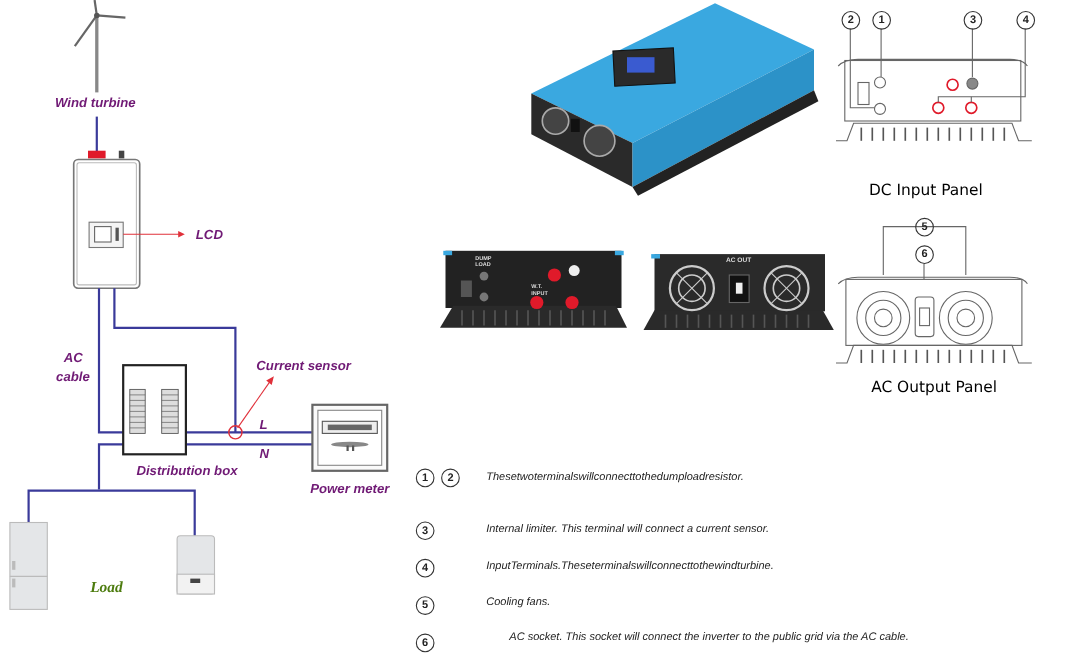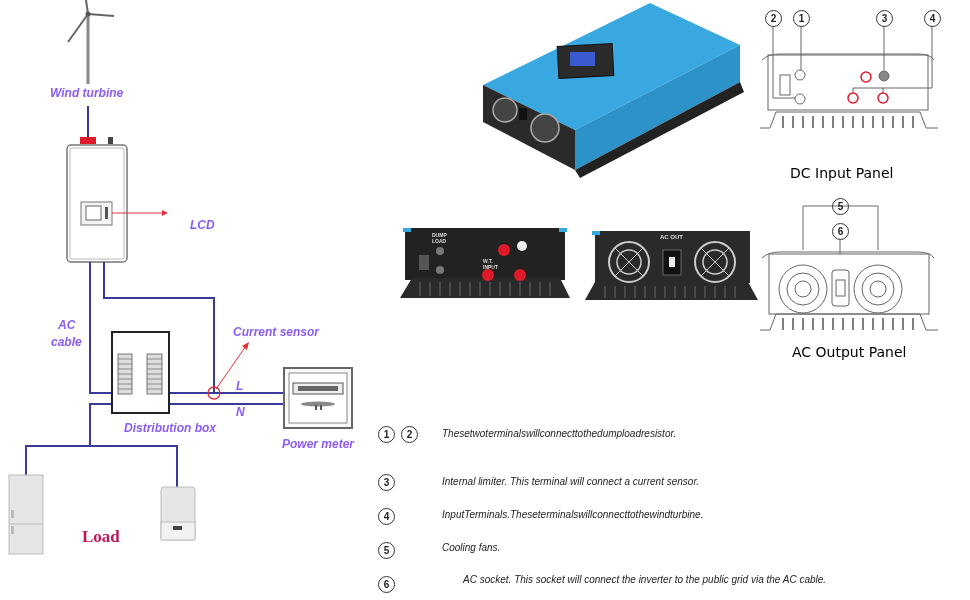--- a/index.html
+++ b/index.html
@@ -1,23 +1,23 @@
 <!DOCTYPE html>
 <html><head>
 <meta charset="utf-8">
 <style>
   html,body{margin:0;padding:0;background:#fff;}
   body{width:970px;height:600px;position:relative;overflow:hidden;font-family:"Liberation Sans",sans-serif;}
   .abs{position:absolute;}
-  .lbl{position:absolute;font-family:"Liberation Sans",sans-serif;font-weight:bold;font-style:italic;color:#8b5cf6;font-size:12px;white-space:nowrap;}
+  .lbl{position:absolute;font-family:"Liberation Sans",sans-serif;font-weight:bold;font-style:italic;color:#701a75;font-size:12px;white-space:nowrap;}
   .panel-cap{position:absolute;font-family:"DejaVu Sans",sans-serif;font-size:14px;color:#000000;white-space:nowrap;}
   .legend-row{position:absolute;left:378px;height:20px;display:flex;align-items:center;}
   .num{display:inline-block;width:15px;height:15px;border:1px solid #333;border-radius:50%;font-size:10px;line-height:15px;text-align:center;font-weight:bold;color:#222;margin-right:6px;font-family:"Liberation Sans",sans-serif;}
   .legend-text{position:absolute;left:442px;font-size:10px;color:#222;white-space:nowrap;font-family:"Liberation Sans",sans-serif;font-style:italic;}
-  .load-lbl{position:absolute;font-family:"Liberation Serif",serif;font-weight:bold;font-size:17px;color:#be185d;}
+  .load-lbl{position:absolute;font-family:"Liberation Serif",serif;font-weight:bold;font-size:14px;color:#4d7c0f;font-style:italic;}
   svg{position:absolute;left:0;top:0;}
 </style>
 </head>
 <body>
 
 <svg width="970" height="600">
 
   <g>
     <line x1="88" y1="14" x2="88" y2="84" stroke="#888" stroke-width="3"></line>
     <line x1="88" y1="14" x2="68" y2="42" stroke="#666" stroke-width="2"></line>
@@ -235,21 +235,21 @@
         <line x1="873" y1="318" x2="873" y2="330"></line>
       <line x1="883" y1="318" x2="883" y2="330"></line>
         <line x1="893" y1="318" x2="893" y2="330"></line>
       <line x1="903" y1="318" x2="903" y2="330"></line>
         <line x1="913" y1="318" x2="913" y2="330"></line>
     </g>
   </g>
 </svg>
 
 <div class="lbl" style="left:50px;top:86px;">Wind turbine</div>
-<div class="lbl" style="left:190px;top:206px;margin-top:12px;">LCD</div>
+<div class="lbl" style="left:178px;top:206px;">LCD</div>
 <div class="lbl" style="left:58px;top:318px;text-align:center;">AC</div>
 <div class="lbl" style="left:51px;top:335px;">cable</div>
 <div class="lbl" style="left:233px;top:325px;">Current sensor</div>
 <div class="lbl" style="left:236px;top:379px;">L</div>
 <div class="lbl" style="left:236px;top:405px;">N</div>
 <div class="lbl" style="left:97px;top:421px;margin-left:27px;">Distribution box</div>
 <div class="lbl" style="left:282px;top:437px;">Power meter</div>
 <div class="load-lbl" style="left:82px;top:527px;">Load</div>
 
 <div class="abs" style="left:432px;top:232px;font-size:5px;color:#ddd;font-weight:bold;width:20px;line-height:6px;">DUMP LOAD</div>

